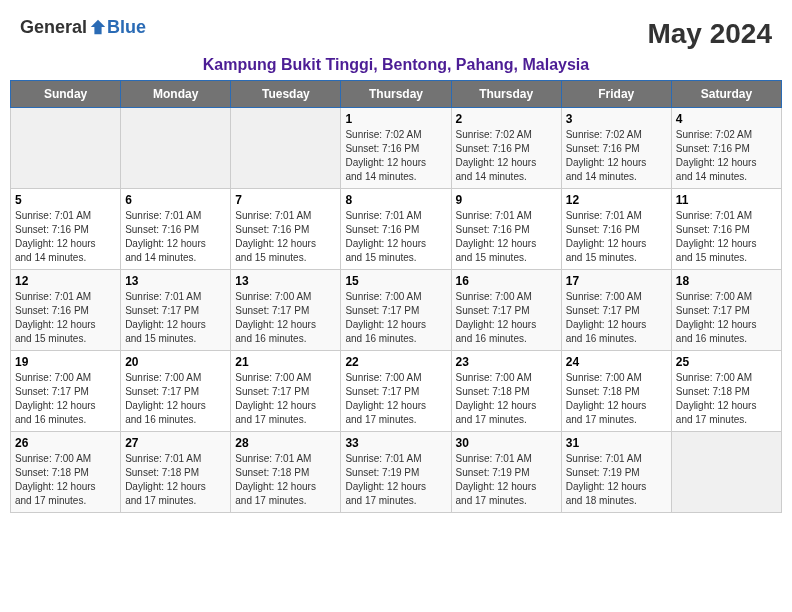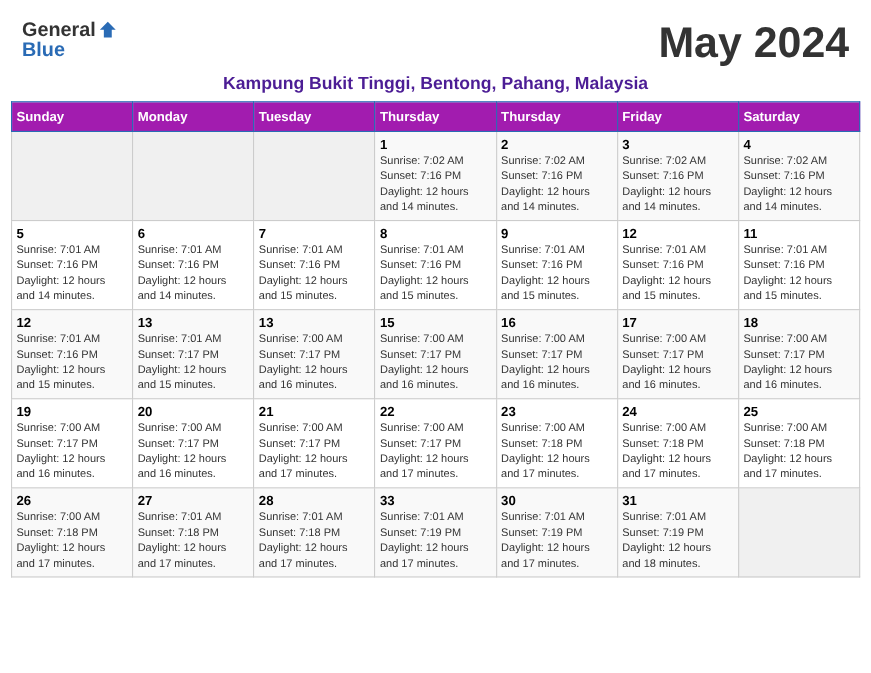--- a/index.html
+++ b/index.html
@@ -11,21 +11,20 @@
       padding: 10px;
     }
     .header {
       display: flex;
       align-items: flex-start;
       justify-content: space-between;
       padding: 8px 10px 4px 10px;
     }
     .logo {
       display: flex;
-      flex-direction: column;
       align-items: flex-start;
     }
     .logo-general {
       font-size: 18px;
       font-weight: bold;
       color: #333;
       line-height: 1;
     }
     .logo-blue {
       font-size: 18px;
@@ -34,42 +33,42 @@
       line-height: 1;
     }
     .logo-icon {
       display: inline-block;
       width: 18px;
       height: 18px;
       margin-left: 2px;
       vertical-align: middle;
     }
     .month-title {
-      font-size: 39px;
+      font-size: 28px;
       font-weight: bold;
       color: #333;
       text-align: right;
     }
     .location-title {
       text-align: center;
       font-size: 16px;
       font-weight: bold;
       color: #4c1d95;
       padding: 2px 0 6px 0;
     }
     .calendar {
       width: 100%;
       border-collapse: collapse;
       font-size: 11px;
     }
     .calendar th {
-      background-color: #a21caf;
+      background-color: #737373;
       color: #fff;
       padding: 6px 4px;
-      text-align: left;
+      text-align: center;
       font-size: 12px;
       border: 1px solid #2a6bb5;
     }
     .calendar td {
       border: 1px solid #ccc;
       vertical-align: top;
       padding: 4px;
       width: calc(100% / 7);
       min-height: 80px;
       background: #fff;

